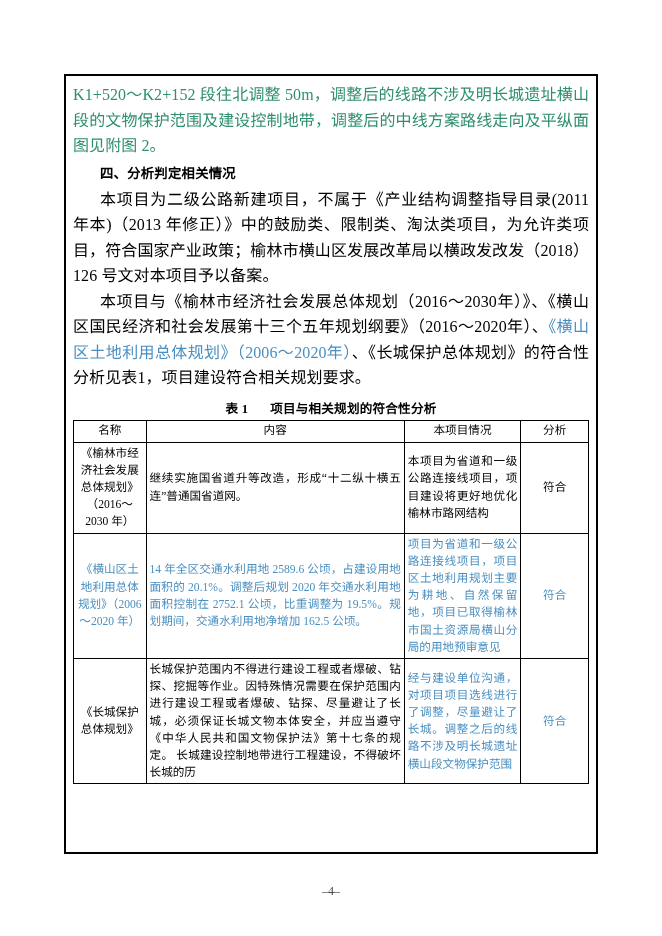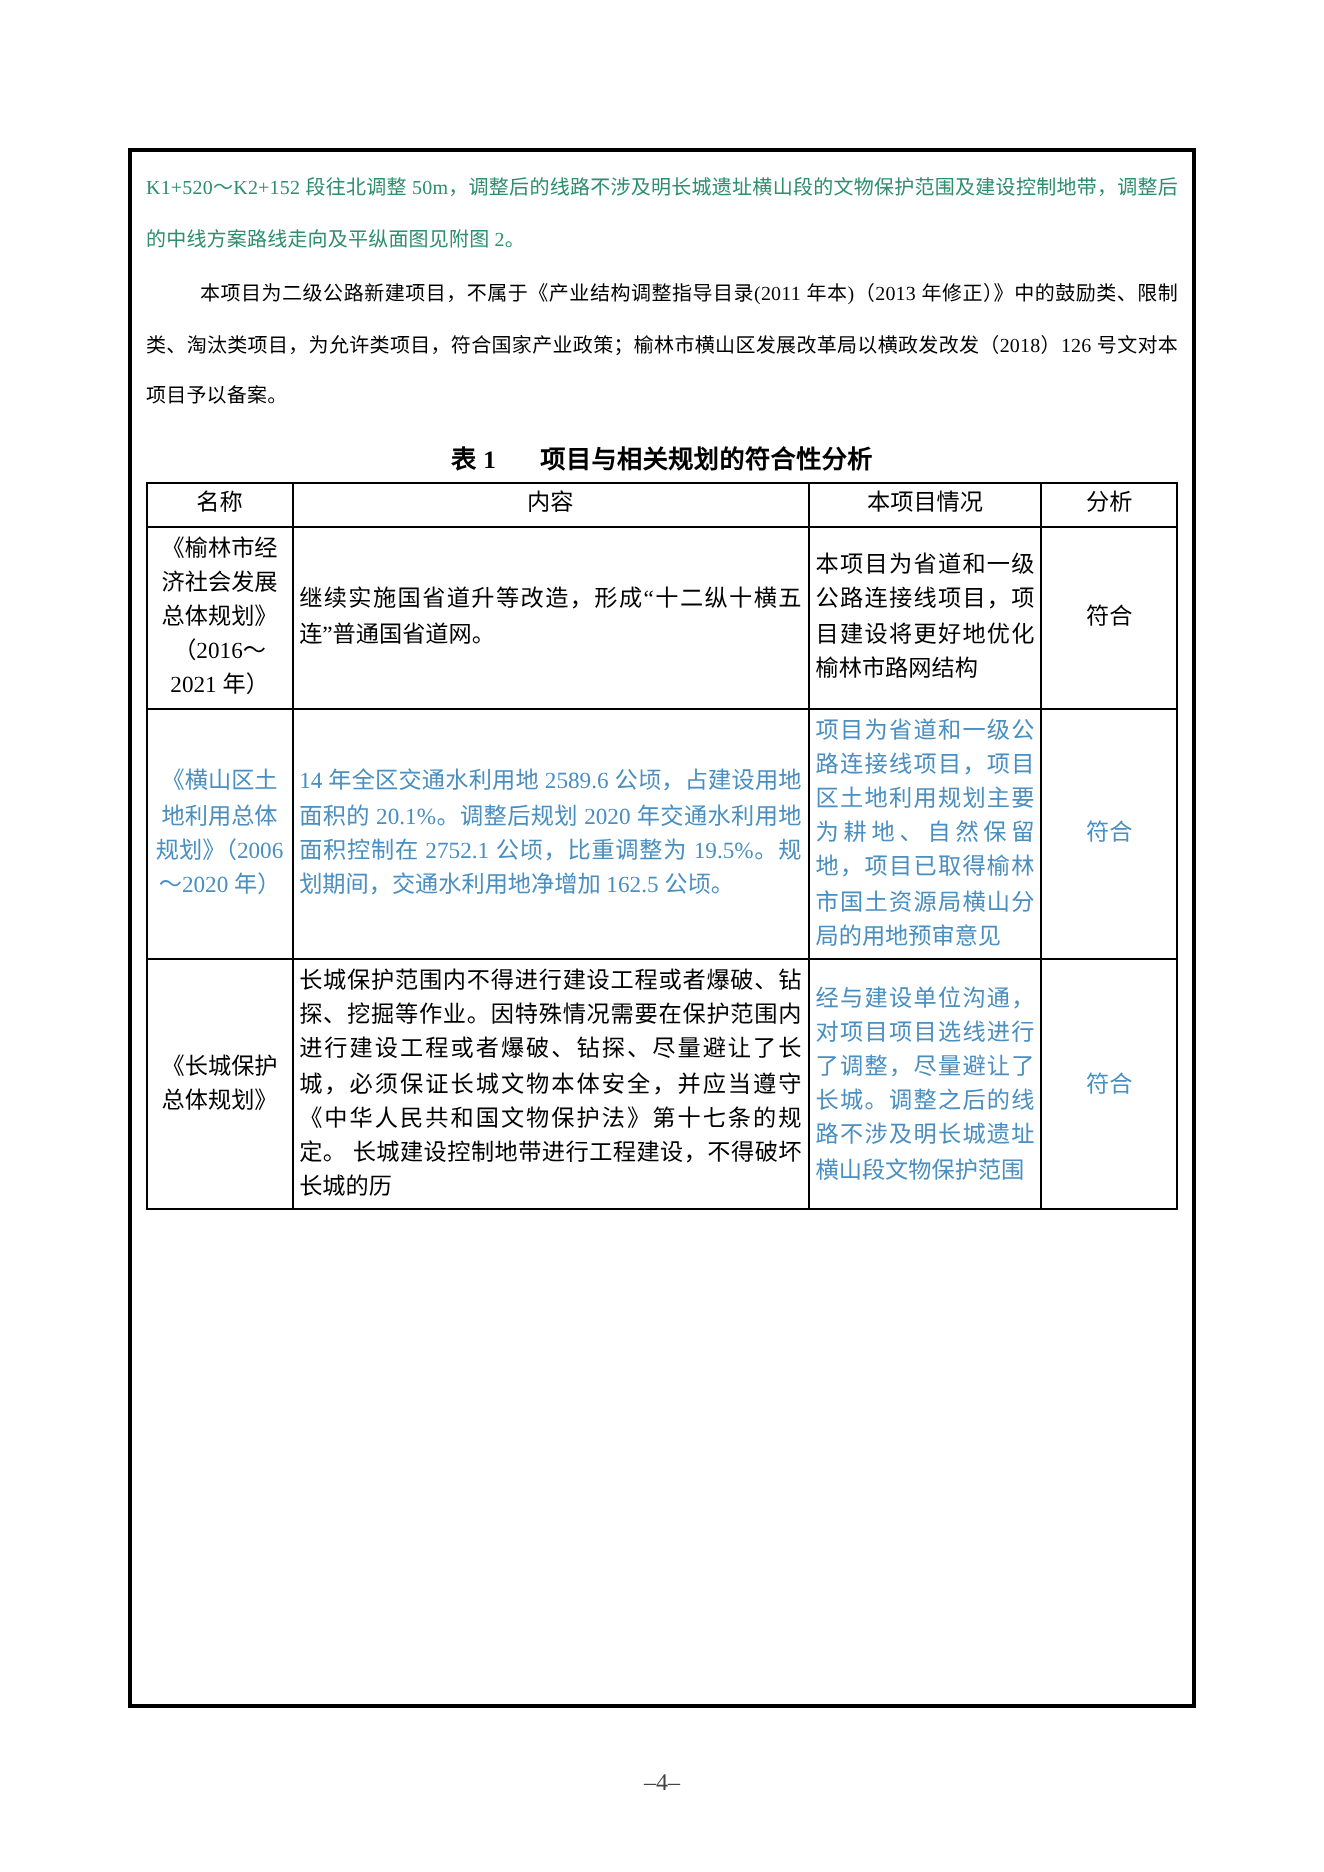--- a/index.html
+++ b/index.html
@@ -33,21 +33,21 @@
     left: 0;
     top: 0;
     right: 0;
     bottom: 0;
     padding: 6px 7px 0 7px;
     box-sizing: border-box;
   }
 
   
   .para {
-    font-size: 10px;
+    font-size: 16px;
     line-height: 25.5px;
     text-align: justify;
     text-justify: inter-ideograph;
     margin: 0;
     letter-spacing: 0.1px;
   }
   .para.indent {
     text-indent: 27px;
   }
   .teal {
@@ -121,42 +121,44 @@
 </head>
 <body>
 
 <div class="page-frame">
   <div class="page-inner">
 
     <p class="para teal">K1+520～K2+152 段往北调整 50m，调整后的线路不涉及明长城遗址横山段的文物保护范围及建设控制地带，调整后的中线方案路线走向及平纵面图见附图 2。</p>
 
     <div class="gap-xs"></div>
 
+    <p class="heading">四、分析判定相关情况</p>
 
 
     <p class="para indent">本项目为二级公路新建项目，不属于《产业结构调整指导目录(2011 年本)（2013 年修正）》中的鼓励类、限制类、淘汰类项目，为允许类项目，符合国家产业政策；榆林市横山区发展改革局以横政发改发（2018）126 号文对本项目予以备案。</p>
 
 
+    <p class="para indent"><span>本项目与《榆林市经济社会发展总体规划（2016～2030年）》、《横山区国民经济和社会发展第十三个五年规划纲要》（2016～2020年）、</span><span class="blue">《横山区土地利用总体规划》（2006～2020年）</span><span>、《长城保护总体规划》的符合性分析见表1，项目建设符合相关规划要求。</span></p>
 
     <div class="table-caption">
       <span class="cap-num">表 1</span><span>项目与相关规划的符合性分析</span>
     </div>
 
     <table class="plan-table">
       <thead>
         <tr>
           <th class="col-name">名称</th>
           <th class="col-content">内容</th>
           <th class="col-proj">本项目情况</th>
           <th class="col-ana">分析</th>
         </tr>
       </thead>
       <tbody>
         <tr>
-          <td class="col-name">《榆林市经济社会发展总体规划》（2016～2021 年）</td>
+          <td class="col-name">《榆林市经济社会发展总体规划》（2016～2030 年）</td>
           <td class="col-content">继续实施国省道升等改造，形成“十二纵十横五连”普通国省道网。</td>
           <td class="col-proj">本项目为省道和一级公路连接线项目，项目建设将更好地优化榆林市路网结构</td>
           <td class="col-ana">符合</td>
         </tr>
         <tr>
           <td class="col-name blue">《横山区土地利用总体规划》（2006～2020 年）</td>
           <td class="col-content blue">14 年全区交通水利用地 2589.6 公顷，占建设用地面积的 20.1%。调整后规划 2020 年交通水利用地面积控制在 2752.1 公顷，比重调整为 19.5%。规划期间，交通水利用地净增加 162.5 公顷。</td>
           <td class="col-proj blue">项目为省道和一级公路连接线项目，项目区土地利用规划主要为耕地、自然保留地，项目已取得榆林市国土资源局横山分局的用地预审意见</td>
           <td class="col-ana blue">符合</td>
         </tr>

